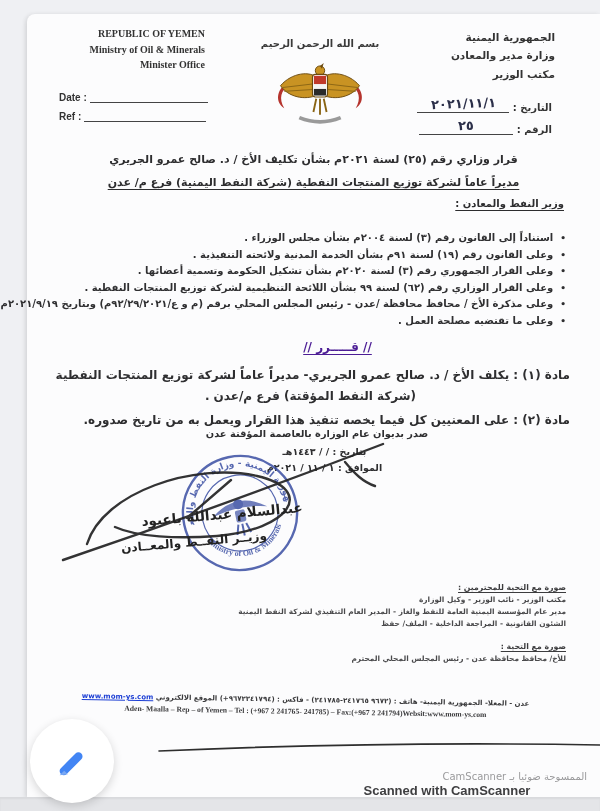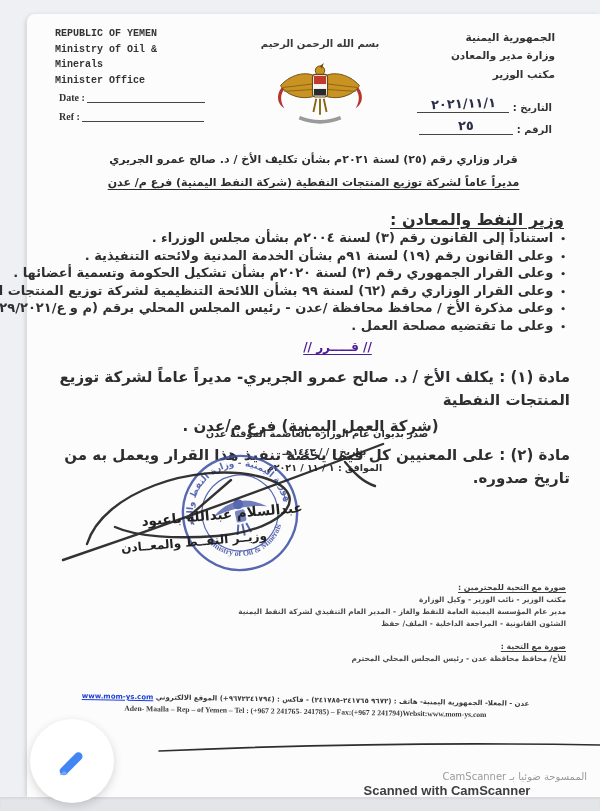--- a/index.html
+++ b/index.html
@@ -9,43 +9,43 @@
     font-family:"DejaVu Sans", sans-serif;
     -webkit-font-smoothing:antialiased;
   }
   .page{
     position:absolute;left:27px;top:14px;width:573px;height:783px;
     background:#fcfcfd;border-radius:8px 0 0 0;
     box-shadow:-2px 0 4px rgba(0,0,0,.06), 0 3px 6px rgba(0,0,0,.10);
   }
   .abs{position:absolute;}
   
-  .hdr-left{left:28px;top:12px;width:150px;text-align:left;
-    font-family:Liberation Mono, monospace;font-weight:bold;font-size:10px;line-height:1.55;color:#333;}
-  .dateref{left:32px;top:78px;width:180px;font-family:Liberation Serif, serif;
+  .hdr-left{left:28px;top:12px;width:150px;text-align:right;
+    font-family:Liberation Serif, serif;font-weight:bold;font-size:10px;line-height:1.55;color:#333;}
+  .dateref{left:32px;top:78px;width:180px;font-family:Liberation Sans, sans-serif;
     font-weight:bold;font-size:10px;color:#333;}
   .dateref .row{margin-bottom:8px;white-space:nowrap;}
   .blank-line{display:inline-block;border-bottom:1.3px solid #444;height:10px;vertical-align:bottom;}
   .hdr-center{left:223px;top:24px;width:140px;text-align:center;font-size:10px;font-weight:bold;color:#3a3a3a;}
   .hdr-right{left:398px;top:14px;width:130px;text-align:right;direction:rtl;
     font-size:10.5px;font-weight:bold;line-height:1.75;color:#333;}
   .hdr-right-num{direction:rtl;right:48px;font-size:10px;font-weight:bold;color:#333;white-space:nowrap;}
   .hand{font-size:13px;font-weight:bold;color:#2b2f49;transform:rotate(-2deg);display:inline-block;}
   
   .title{left:40px;top:134px;width:493px;text-align:center;direction:rtl;
     font-size:11px;font-weight:bold;line-height:2.1;color:#2d2d2f;}
   .u{text-decoration:underline;text-underline-offset:3px;}
-  .preamble-h{top:196px;right:36px;direction:rtl;font-size:16px;font-weight:bold;color:#2d2d2f;}
-  .bullets{top:216px;right:34px;left:12px;direction:rtl;font-size:13px;font-weight:bold;
+  .preamble-h{top:184px;right:36px;direction:rtl;font-size:10px;font-weight:bold;color:#2d2d2f;}
+  .bullets{top:216px;right:34px;left:12px;direction:rtl;font-size:10px;font-weight:bold;
     color:#2f2f31;line-height:15.5px;}
   .bullets .b{white-space:nowrap;text-align:right;}
   .bullets .b::before{content:"•";margin-left:7px;font-size:9px;}
   .decision-h{top:326px;left:0;width:573px;text-align:center;direction:rtl;
     font-size:12px;font-weight:bold;color:#4c1d95;padding-left:24px;}
-  .articles{top:352px;right:30px;left:24px;direction:rtl;font-size:15px;font-weight:bold;
+  .articles{top:352px;right:30px;left:24px;direction:rtl;font-size:12px;font-weight:bold;
     color:#2e2e30;line-height:1.55;}
   .articles .line2{text-align:center;margin:2px 0 6px;}
   .issued{top:414px;left:140px;width:300px;text-align:center;direction:rtl;
     font-size:9.8px;font-weight:bold;color:#2e2e30;}
   .issue-dates{top:430px;left:205px;width:185px;direction:rtl;text-align:center;
     font-size:9.5px;font-weight:bold;color:#2e2e30;line-height:1.65;white-space:nowrap;}
   
   .stamp{left:152px;top:438px;width:122px;height:122px;opacity:.85;transform:rotate(-12deg);}
   .signature{left:18px;top:408px;width:372px;height:158px;pointer-events:none;}
   .signer-name{left:80px;top:492px;width:230px;text-align:center;direction:rtl;
@@ -155,21 +155,21 @@
     <div class="b">وعلى مذكرة الأخ / محافظ محافظة /عدن - رئيس المجلس المحلي برقم (م و ع/٩٢/٢٩/٢٠٢١م) وبتاريخ ٢٠٢١/٩/١٩م .</div>
     <div class="b">وعلى ما تقتضيه مصلحة العمل .</div>
   </div>
 
   <div class="abs decision-h u">// قـــــرر //</div>
 
   <div class="abs articles">
     <div>
       <span>مادة (١) :</span>
       <span>يكلف الأخ / د. صالح عمرو الجريري- مديراً عاماً لشركة توزيع المنتجات النفطية</span>
-      <div class="line2">(شركة العمل اليمنية) فرع م/عدن .</div>
+      <div class="line2">(شركة النفط المؤقتة) فرع م/عدن .</div>
     </div>
     <div>
       <span>مادة (٢) :</span>
       <span>على المعنيين كل فيما يخصه تنفيذ هذا القرار ويعمل به من تاريخ صدوره.</span>
     </div>
   </div>
 
   <div class="abs issued">صدر بديوان عام الوزارة بالعاصمة المؤقتة عدن</div>
   <div class="abs issue-dates">
     <div>بتاريخ :    /    /  ١٤٤٣هـ</div>

